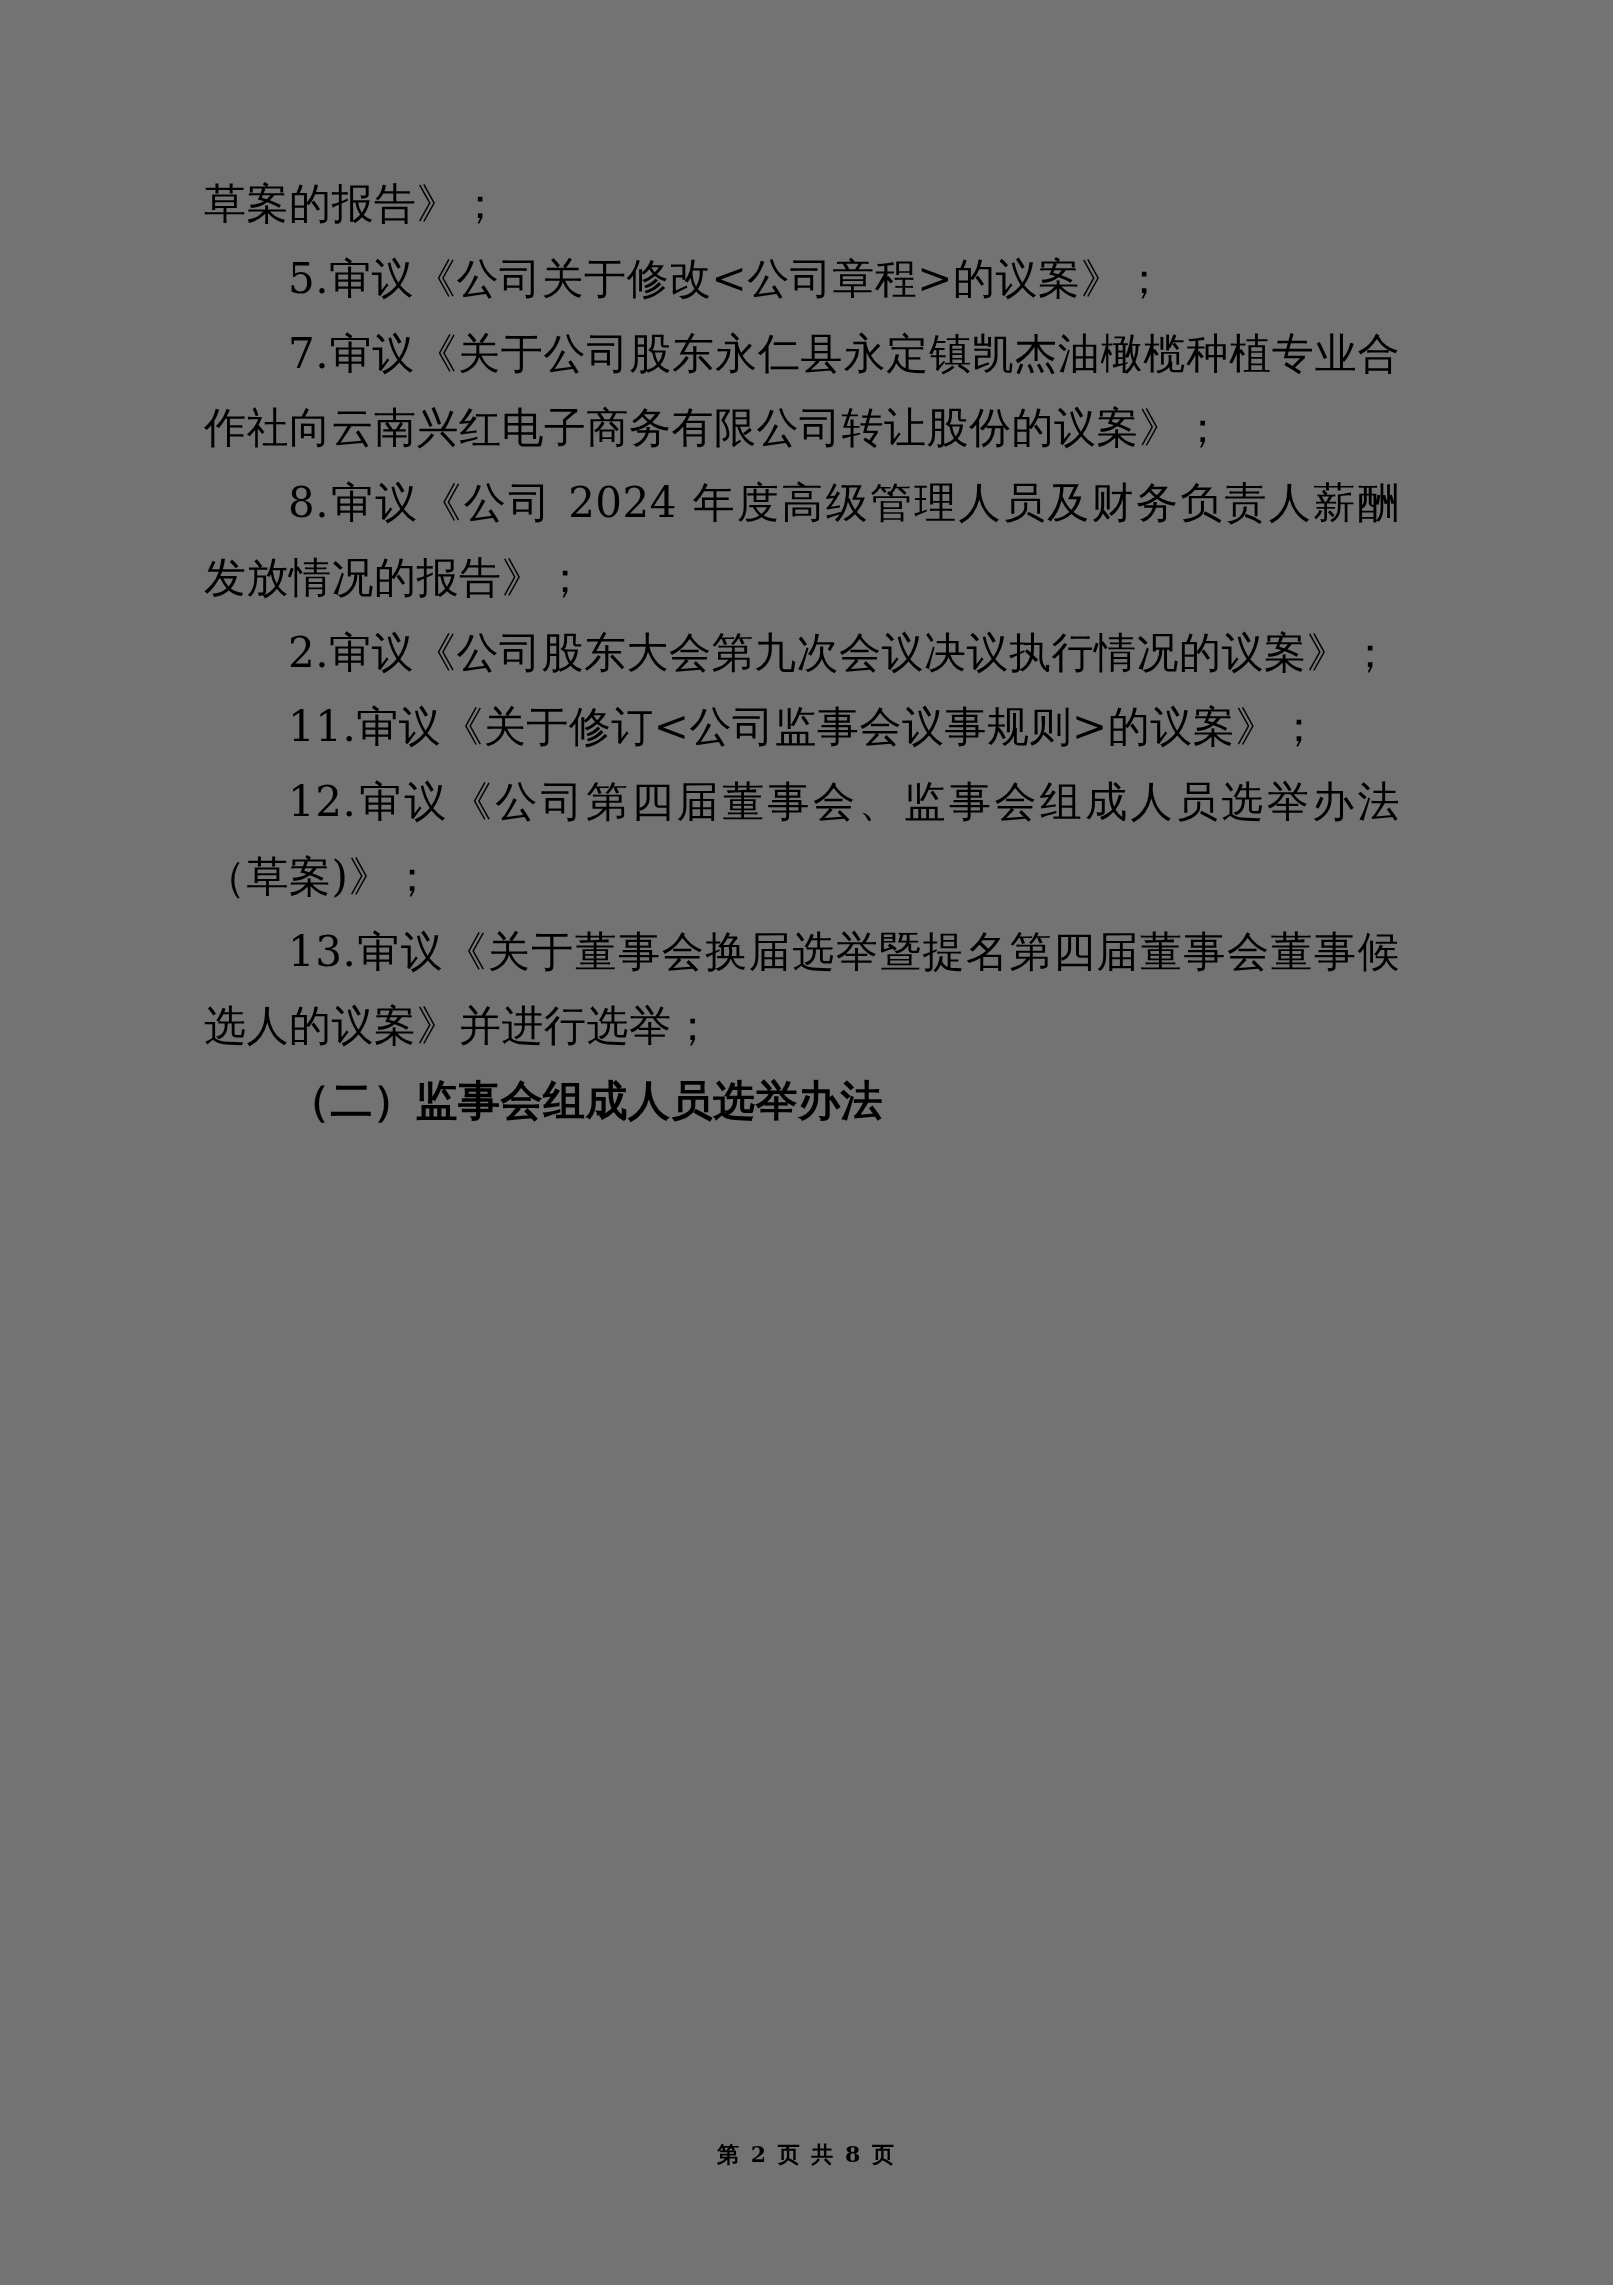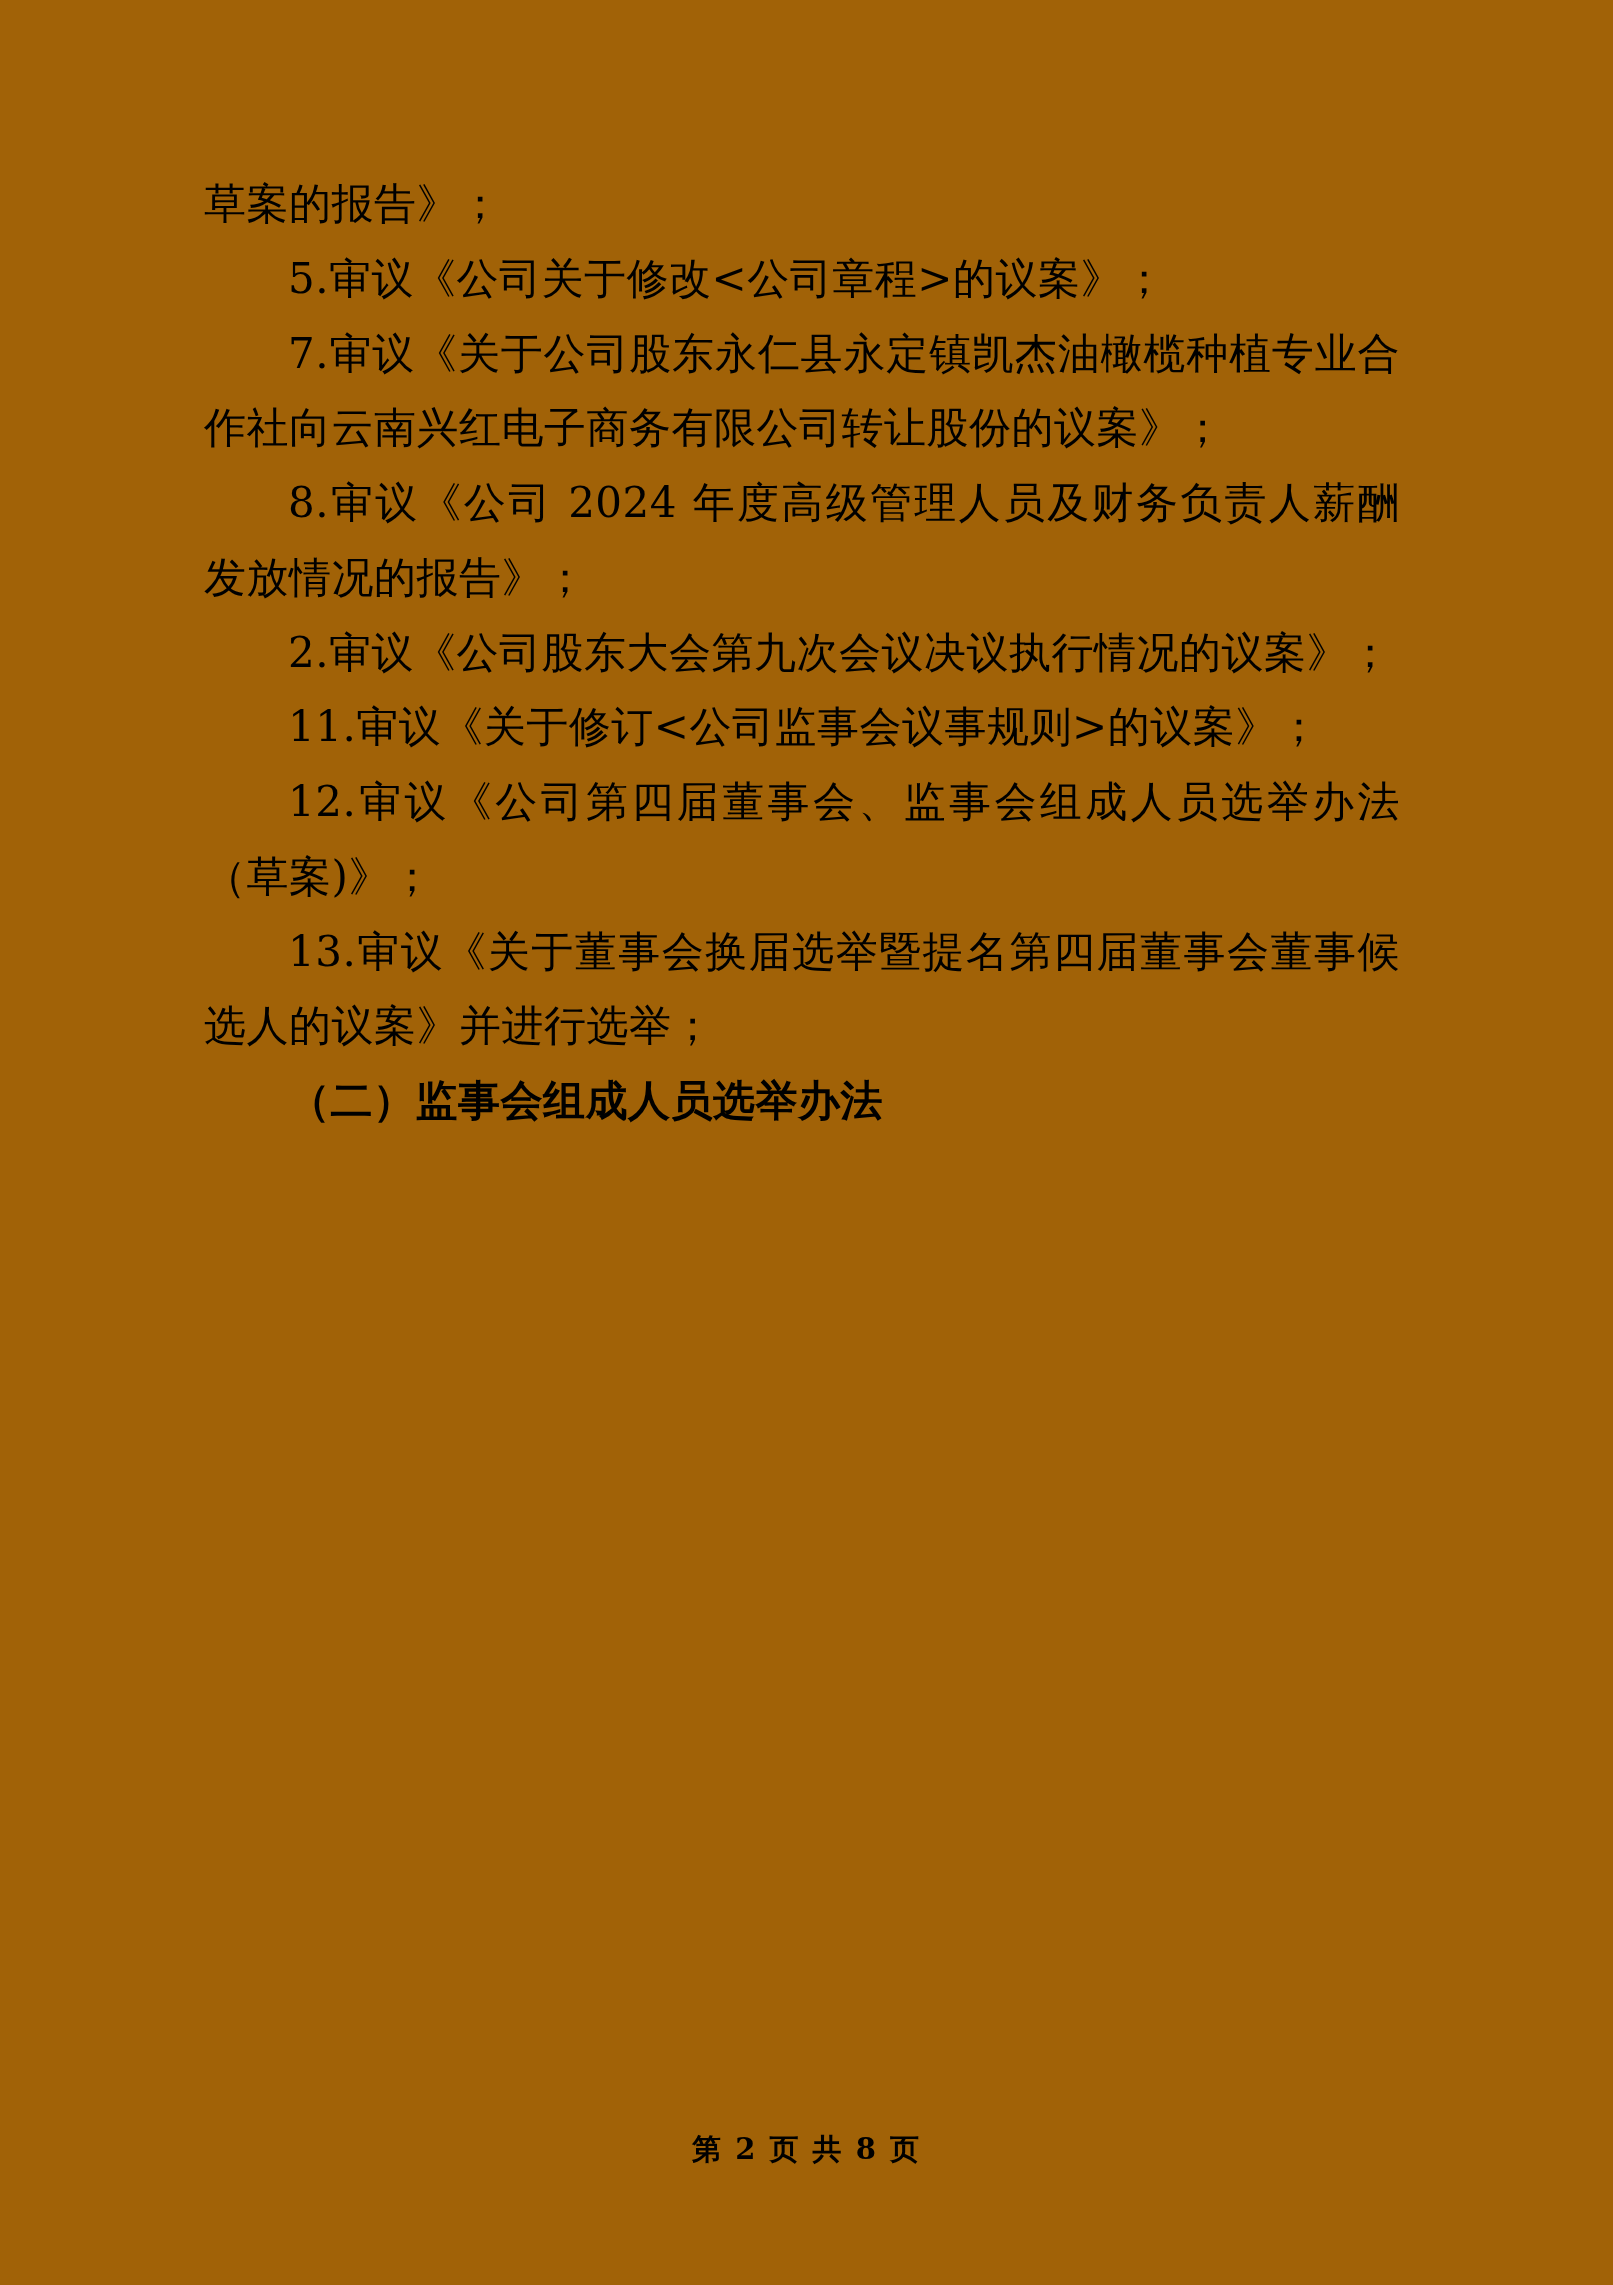--- a/index.html
+++ b/index.html
@@ -8,21 +8,21 @@
     background: #ffffff;
   }
   body {
     font-family: "DejaVu Serif", "Liberation Serif", serif;
     color: #000000;
   }
   .page {
     position: relative;
     width: 1613px;
     height: 2286px;
-    background: #a16207;
+    background: #737373;
     box-sizing: border-box;
     overflow: hidden;
   }
   .content {
     position: absolute;
     left: 204px;
     top: 167px;
     width: 1196px;
   }
   .para {
@@ -45,21 +45,21 @@
     text-indent: 2em;
     font-size: 42px;
     line-height: 1.78;
   }
   .footer {
     position: absolute;
     left: 0;
     right: 0;
     bottom: 116px;
     text-align: center;
-    font-size: 29px;
+    font-size: 22px;
     font-weight: bold;
     letter-spacing: 2px;
     font-family: "DejaVu Serif", "Liberation Serif", serif;
   }
 </style>
 </head>
 <body>
 
 <div class="page">
   <div class="content">

